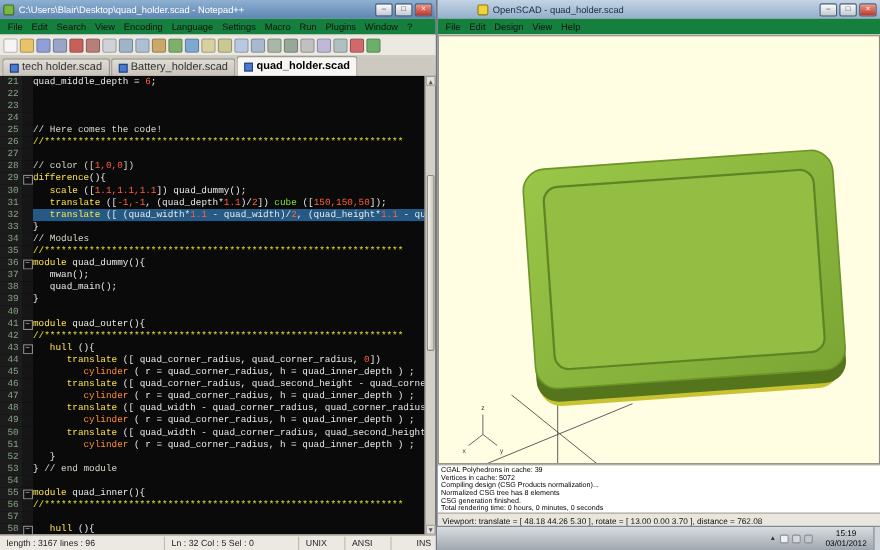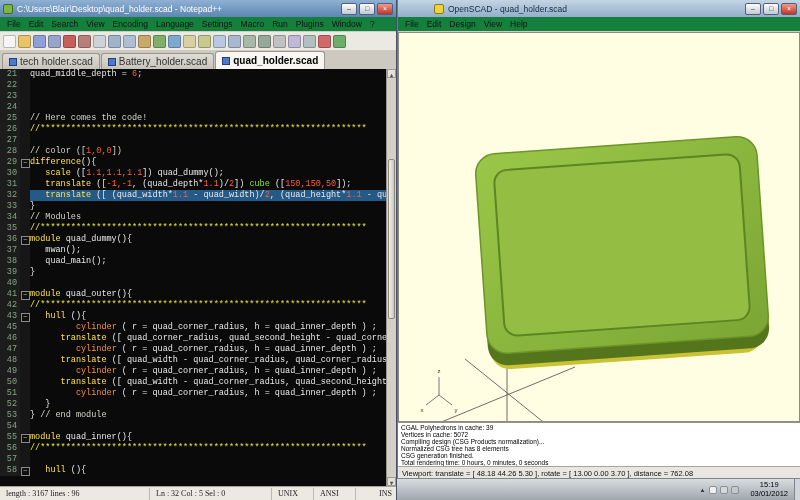--- a/index.html
+++ b/index.html
@@ -44,21 +44,21 @@
   .seg-c { color:#d6d6cc; } .seg-y { color:#e6e632; } .seg-g { color:#8ae234; } .seg-o { color:#ff8c3a; }
 
   .vscroll { width:10px; flex:0 0 auto; background:#d4d0c8; border-left:1px solid #9b978e; position:relative;
     font-size:6px; color:#555; }
   .vs-arrow { height:9px; text-align:center; line-height:9px; background:#e4e1da; border:1px solid #a09c93; }
   .vs-arrow.down { position:absolute; bottom:0; left:0; right:0; }
   .vs-thumb { position:absolute; left:1px; right:1px; top:90px; height:160px;
     background:linear-gradient(90deg,#f2f0ea,#c9c5bc); border:1px solid #8d897f; border-radius:2px; }
 
   .npp-status { height:14px; background:#ece9e2; border-top:1px solid #a9a59b; display:flex; align-items:center;
-    font-size:8px; color:#222; white-space:nowrap;font-family:Liberation Serif, serif; }
+    font-size:8px; color:#222; white-space:nowrap; }
   .st-cell { padding:0 6px; height:12px; line-height:12px; border-right:1px solid #bdb9af; }
   .st-doc { width:150px; } .st-pos { width:122px; } .st-eol { width:42px; } .st-enc { width:42px; }
   .st-ins { flex:1; border-right:none; text-align:right; padding-right:4px; }
 
   
   .oscad { position:absolute; left:397px; top:0; width:403px; height:478px; z-index:1;
     display:flex; flex-direction:column; background:#e8e6df; border-left:1px solid #6f7784; }
   .oscad .titlebar { background:linear-gradient(#c4d4e4,#93afcb); color:#1a2a3a;padding-left:36px; }
   .viewport { flex:1; position:relative; overflow:hidden; background:#fffde2; border:1px solid #8d8a80; }
   .viewport svg { position:absolute; left:0; top:0; }
@@ -258,20 +258,25 @@
             <span class="ln">42</span>
             <span class="fold"></span>
             <span class="ctext"><span class="seg-y">//****************************************************************</span></span>
           </div>
           <div class="cline">
             <span class="ln">43</span>
             <span class="fold has"></span>
             <span class="ctext"><span class="seg-d">   </span><span class="seg-k">hull</span><span class="seg-d"> (){</span></span>
           </div>
           <div class="cline">
+            <span class="ln">44</span>
+            <span class="fold"></span>
+            <span class="ctext"><span class="seg-d">      </span><span class="seg-k">translate</span><span class="seg-d"> ([ quad_corner_radius, quad_corner_radius, </span><span class="seg-n">0</span><span class="seg-d">])</span></span>
+          </div>
+          <div class="cline">
             <span class="ln">45</span>
             <span class="fold"></span>
             <span class="ctext"><span class="seg-d">         </span><span class="seg-o">cylinder</span><span class="seg-d"> ( r = quad_corner_radius, h = quad_inner_depth ) ;</span></span>
           </div>
           <div class="cline">
             <span class="ln">46</span>
             <span class="fold"></span>
             <span class="ctext"><span class="seg-d">      </span><span class="seg-k">translate</span><span class="seg-d"> ([ quad_corner_radius, quad_second_height - quad_corner_radius, </span></span>
           </div>
           <div class="cline">

